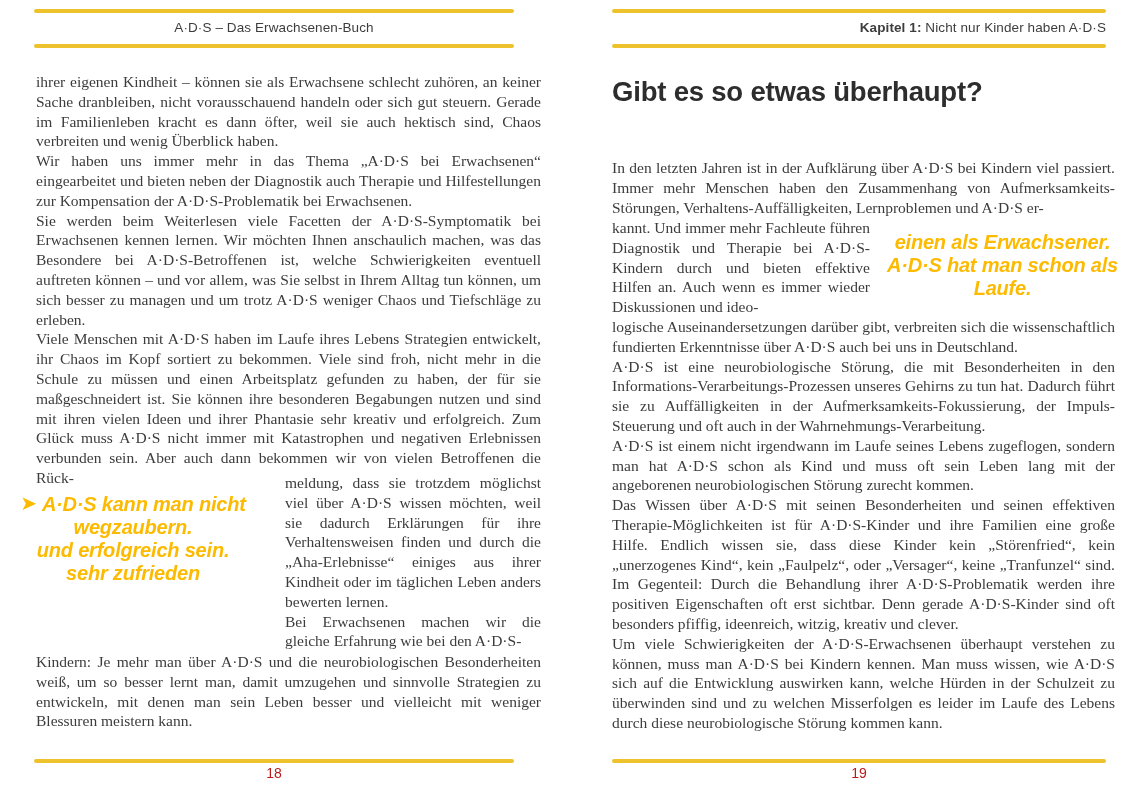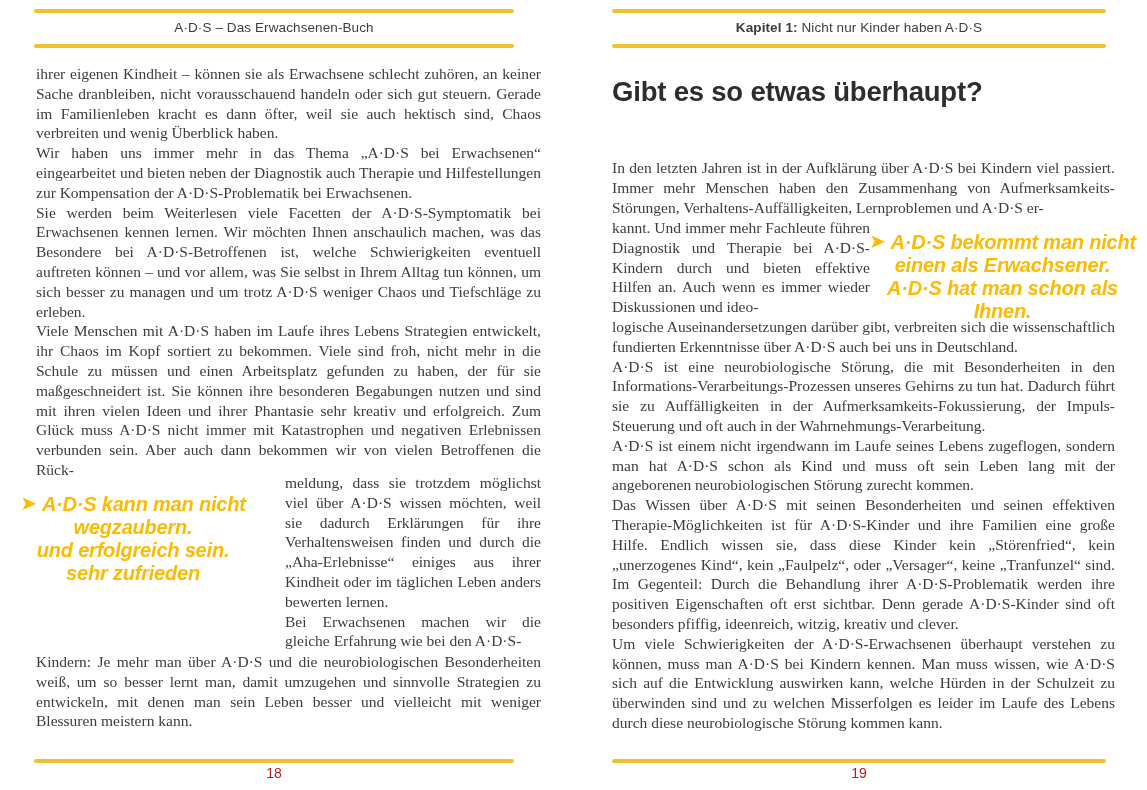--- a/index.html
+++ b/index.html
@@ -17,34 +17,34 @@
   .rule.l{left:34px;width:480px;}
   .rule.r{left:612px;width:494px;}
   .rule.top1{top:9px;}
   .rule.top2{top:44px;}
   .rule.bottom{top:759px;}
 
   .running-header{position:absolute;top:20px;height:18px;
        font-family:"Liberation Sans","DejaVu Sans",sans-serif;
        font-size:13.5px;color:#3d3d3d;text-align:center;letter-spacing:.1px;}
   .running-header.l{left:34px;width:480px;}
-  .running-header.r{left:612px;width:494px;}
+  .running-header.r{left:612px;width:494px;text-align:right;}
   .running-header .bold{font-weight:700;}
 
   .page-number{position:absolute;top:765px;height:18px;
        font-family:"Liberation Sans","DejaVu Sans",sans-serif;
        font-size:14px;color:#b91c1c;text-align:center;}
   .page-number.l{left:34px;width:480px;}
   .page-number.r{left:612px;width:494px;}
 
   .body-block{position:absolute;font-size:15.5px;line-height:19.8px;
        text-align:justify;color:var(--ink);}
   .body-block p{margin:0;}
 
-  .l-top{left:36px;top:64px;width:505px;}
+  .l-top{left:36px;top:72px;width:505px;}
   .l-side{left:285px;top:473px;width:256px;}
   .l-bottom{left:36px;top:652px;width:505px;}
 
   .chapter-title{position:absolute;left:612px;top:76px;width:510px;
        font-family:"Liberation Sans","DejaVu Sans",sans-serif;
        font-weight:700;font-size:27.5px;line-height:32.5px;
        color:var(--title-ink);letter-spacing:-.2px;}
 
   .r-intro{left:612px;top:158px;width:503px;}
   .r-side{left:612px;top:218px;width:258px;}
@@ -109,23 +109,22 @@
 
     <div class="body-block r-intro">
       <p>In den letzten Jahren ist in der Aufklärung über A·D·S bei Kindern viel passiert. Immer mehr Menschen haben den Zusammenhang von Aufmerksamkeits-Störungen, Verhaltens-Auffälligkeiten, Lernproblemen und A·D·S er-</p>
     </div>
 
     <div class="body-block r-side">
       <p>kannt. Und immer mehr Fachleute führen Diagnostik und Therapie bei A·D·S-Kindern durch und bieten effektive Hilfen an. Auch wenn es immer wieder Diskussionen und ideo-</p>
     </div>
 
     <div class="callout callout-right">
-      <div><span class="arrow">➤</span><span>A·D·S bekommt man nicht</span></div>
       <div>einen als Erwachsener.</div>
-      <div>A·D·S hat man schon als Ihnen.</div>
+      <div>A·D·S hat man schon als Laufe.</div>
     </div>
 
     <div class="body-block r-main">
       <p>logische Auseinandersetzungen darüber gibt, verbreiten sich die wissenschaftlich fundierten Erkenntnisse über A·D·S auch bei uns in Deutschland.</p>
       <p>A·D·S ist eine neurobiologische Störung, die mit Besonderheiten in den Informations-Verarbeitungs-Prozessen unseres Gehirns zu tun hat. Dadurch führt sie zu Auffälligkeiten in der Aufmerksamkeits-Fokussierung, der Impuls-Steuerung und oft auch in der Wahrnehmungs-Verarbeitung.</p>
       <p>A·D·S ist einem nicht irgendwann im Laufe seines Lebens zugeflogen, sondern man hat A·D·S schon als Kind und muss oft sein Leben lang mit der angeborenen neurobiologischen Störung zurecht kommen.</p>
       <p>Das Wissen über A·D·S mit seinen Besonderheiten und seinen effektiven Therapie-Möglichkeiten ist für A·D·S-Kinder und ihre Familien eine große Hilfe. Endlich wissen sie, dass diese Kinder kein „Störenfried“, kein „unerzogenes Kind“, kein „Faulpelz“, oder „Versager“, keine „Tranfunzel“ sind. Im Gegenteil: Durch die Behandlung ihrer A·D·S-Problematik werden ihre positiven Eigenschaften oft erst sichtbar. Denn gerade A·D·S-Kinder sind oft besonders pfiffig, ideenreich, witzig, kreativ und clever.</p>
       <p>Um viele Schwierigkeiten der A·D·S-Erwachsenen überhaupt verstehen zu können, muss man A·D·S bei Kindern kennen. Man muss wissen, wie A·D·S sich auf die Entwicklung auswirken kann, welche Hürden in der Schulzeit zu überwinden sind und zu welchen Misserfolgen es leider im Laufe des Lebens durch diese neurobiologische Störung kommen kann.</p>
     </div>
 

